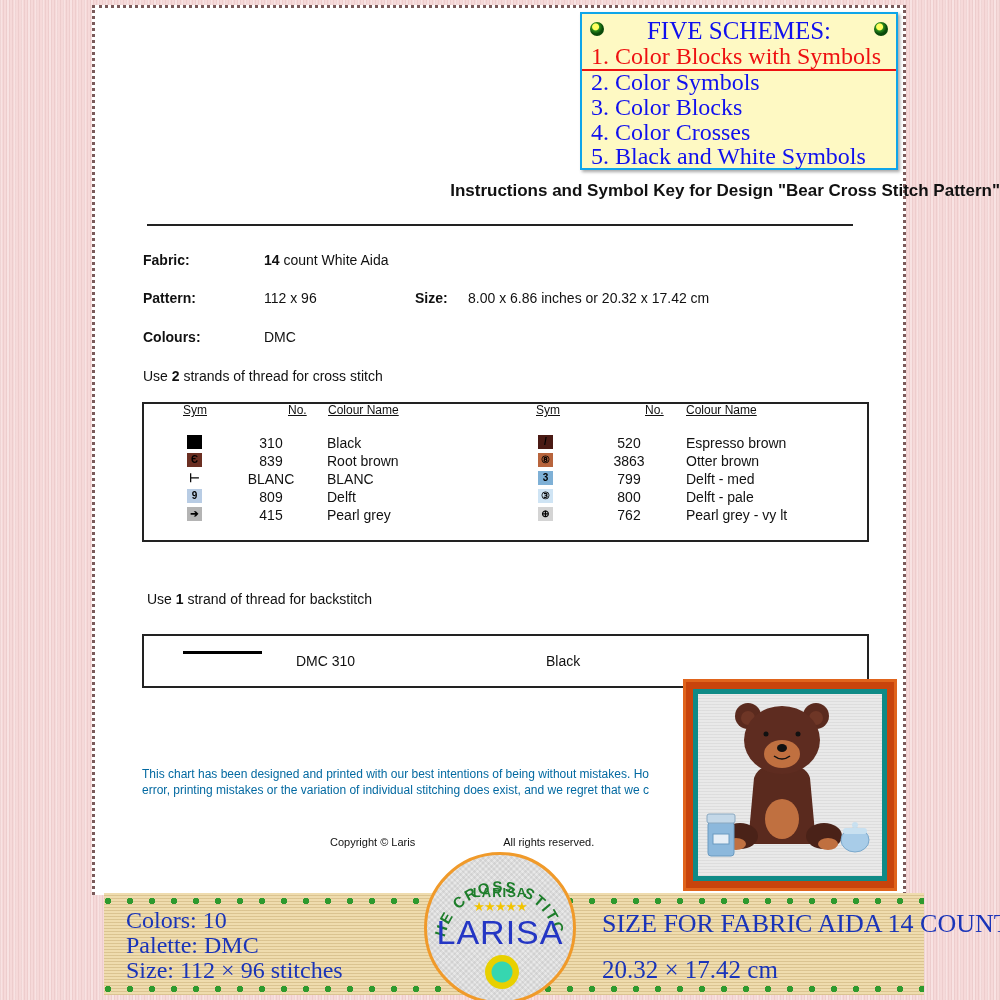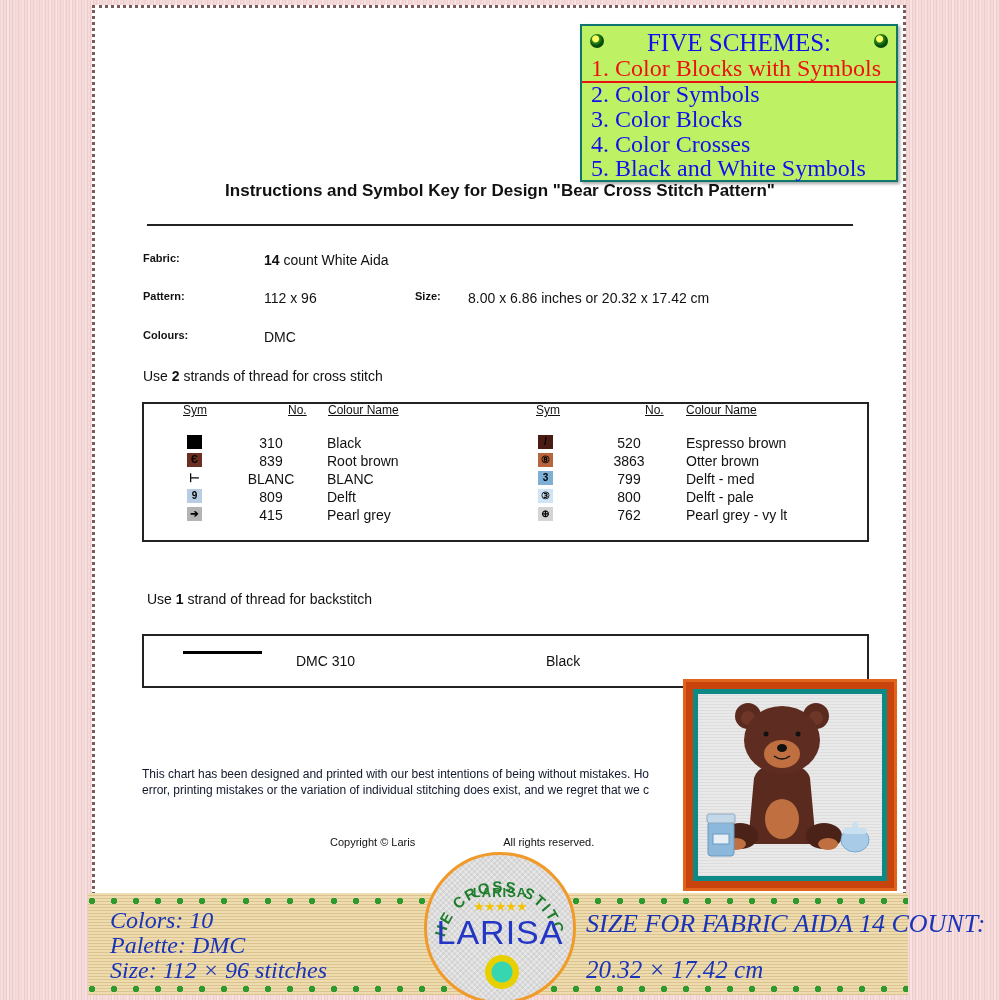--- a/index.html
+++ b/index.html
@@ -3,46 +3,46 @@
 <meta charset="utf-8">
 <style>
   html,body{margin:0;padding:0;}
   body{width:1000px;height:1000px;position:relative;overflow:hidden;
     background-color:#f6d9d9;
     background-image:repeating-linear-gradient(90deg, rgba(200,150,150,0.18) 0px, rgba(200,150,150,0.18) 1px, transparent 1px, transparent 3px),
                      repeating-linear-gradient(90deg, rgba(255,255,255,0.25) 0px, rgba(255,255,255,0.25) 2px, transparent 2px, transparent 7px);
     font-family:"Liberation Sans", sans-serif;}
   .sheet{position:absolute;left:92px;top:5px;width:814px;height:890px;background:#fff;
     border-left:3px dotted #7a5a5a;border-top:3px dotted #7a5a5a;border-right:3px dotted #7a5a5a;box-sizing:border-box;}
-  .schemes{position:absolute;left:580px;top:24px;width:318px;height:158px;background:#bef264;
-    border:2px solid #0f766e;box-shadow:2px 2px 3px rgba(0,0,0,0.35);box-sizing:border-box;
+  .schemes{position:absolute;left:580px;top:12px;width:318px;height:158px;background:#fef9c3;
+    border:2px solid #0ea5e9;box-shadow:2px 2px 3px rgba(0,0,0,0.35);box-sizing:border-box;
     font-family:"Liberation Serif", serif;color:#1010ee;}
   .schemes .title{position:absolute;left:0;top:4px;width:100%;text-align:center;font-size:25px;line-height:26px;}
   .schemes .dot{position:absolute;top:8px;width:14px;height:14px;border-radius:50%;
     background:radial-gradient(circle at 40% 35%, #ffff60 0 3px, #2a8a1a 4px, #0a4a0a 7px);}
   .schemes .item{position:absolute;left:9px;font-size:24px;line-height:25px;white-space:nowrap;}
   .schemes .item.active{color:#ee1111;border-bottom:2px solid #ee1111;left:0;padding-left:9px;right:0;}
-  .doc-title{position:absolute;left:0;width:1000px;top:181px;text-align:center;font-weight:bold;font-size:17px;color:#111;}
+  .doc-title{position:absolute;left:0;width:1000px;top:181px;text-align:right;font-weight:bold;font-size:17px;color:#111;}
   .rule{position:absolute;left:147px;top:224px;width:706px;height:2px;background:#222;}
-  .label{position:absolute;font-weight:bold;font-size:11px;color:#111;}
+  .label{position:absolute;font-weight:bold;font-size:14px;color:#111;}
   .val{position:absolute;font-size:14px;color:#111;}
   .box{position:absolute;border:2px solid #222;box-sizing:border-box;background:#fff;}
   .hdr{position:absolute;font-size:12px;text-decoration:underline;color:#111;}
   .cell{position:absolute;font-size:14px;color:#111;line-height:18px;}
   .num{text-align:center;width:70px;}
   .sym{position:absolute;width:15px;height:14px;font-size:10px;font-weight:bold;text-align:center;line-height:14px;}
-  .disclaimer{position:absolute;left:142px;top:766px;font-size:12px;line-height:16px;color:#0f172a;white-space:nowrap;}
+  .disclaimer{position:absolute;left:142px;top:766px;font-size:12px;line-height:16px;color:#0369a1;white-space:nowrap;}
   .copyright{position:absolute;left:330px;top:836px;font-size:11px;color:#111;white-space:nowrap;}
   .preview{position:absolute;left:683px;top:679px;width:214px;height:212px;background:#c8440c;box-sizing:border-box;
     border:3px solid #e0641c;}
   .preview .mat{position:absolute;left:7px;top:7px;right:7px;bottom:7px;background:#0e8a86;}
   .preview .canvas{position:absolute;left:12px;top:12px;right:12px;bottom:12px;background:#e9e9e9;
     background-image:repeating-linear-gradient(0deg, rgba(0,0,0,0.05) 0 1px, transparent 1px 3px);}
-  .footer{position:absolute;left:88px;top:893px;width:820px;height:102px;background:#efdcae;
-    background-image:repeating-linear-gradient(0deg, rgba(180,150,90,0.35) 0 1px, transparent 1px 3px);font-style:italic;}
+  .footer{position:absolute;left:104px;top:893px;width:820px;height:102px;background:#efdcae;
+    background-image:repeating-linear-gradient(0deg, rgba(180,150,90,0.35) 0 1px, transparent 1px 3px);}
   .footer .trim{position:absolute;left:0;right:0;height:8px;
     background-image:radial-gradient(circle at 4px 4px, #2e9a2e 0 3px, transparent 3.5px);
     background-size:22px 8px;}
   .footer .txt{position:absolute;font-family:"Liberation Serif", serif;color:#1a34b8;white-space:nowrap;}
   .seal{position:absolute;left:424px;top:852px;width:152px;height:152px;border-radius:50%;
     background:#e8e8e8;border:3px solid #f09a2a;box-sizing:border-box;
     background-image:repeating-linear-gradient(45deg, rgba(0,0,0,0.05) 0 2px, transparent 2px 4px),
                      repeating-linear-gradient(-45deg, rgba(0,0,0,0.05) 0 2px, transparent 2px 4px);}
   .seal .arc{position:absolute;left:0;top:0;width:100%;height:100%;}
   .seal .studio{position:absolute;left:0;width:100%;top:30px;text-align:center;font-size:13px;color:#1d7d2a;font-weight:bold;letter-spacing:1px;}

